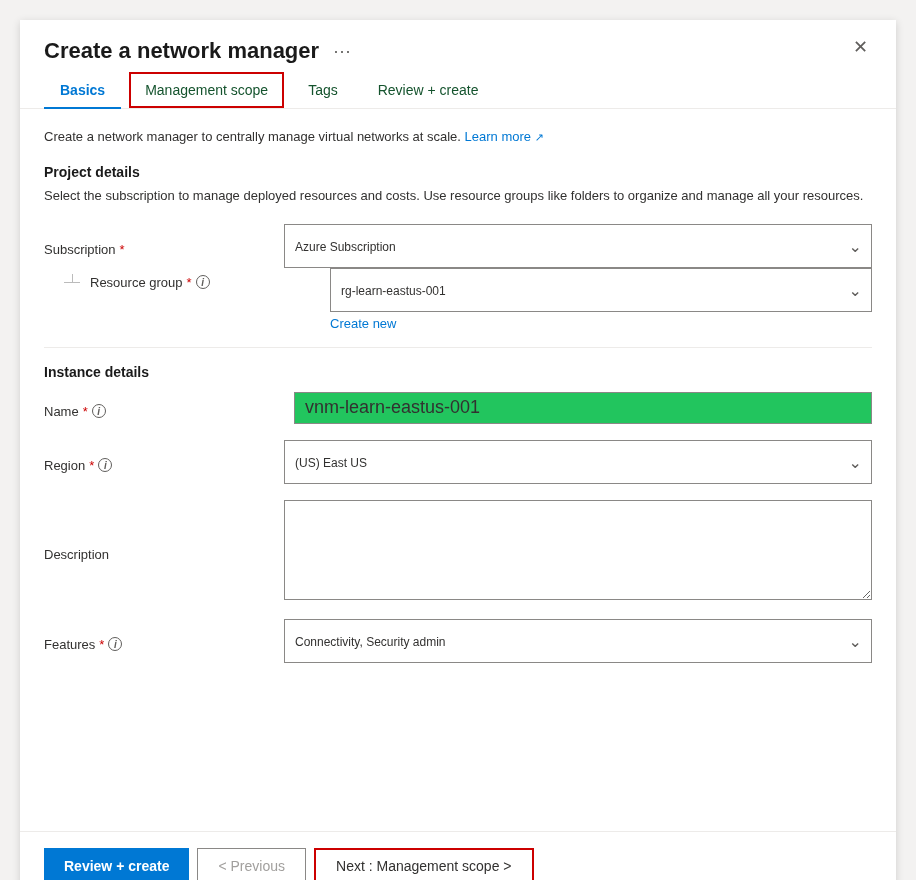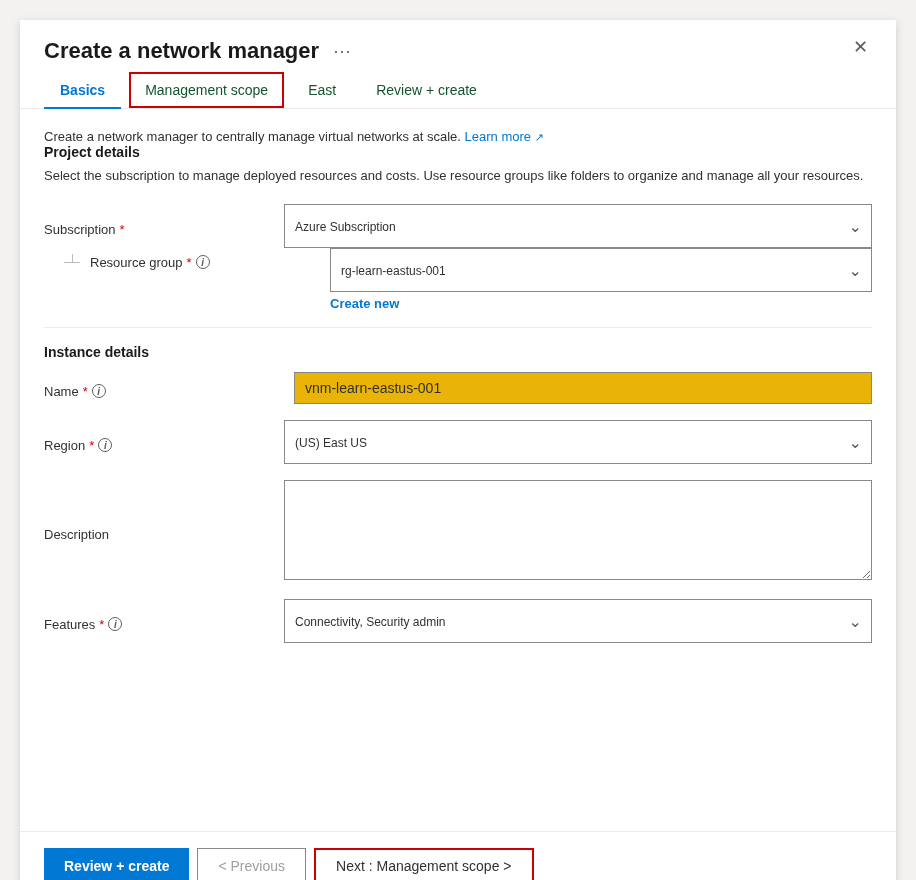--- a/index.html
+++ b/index.html
@@ -88,21 +88,21 @@
       padding: 8px 14px;
     }
     .content {
       flex: 1;
       padding: 20px 24px;
       overflow-y: auto;
     }
     .info-text {
       font-size: 13px;
       color: #323130;
-      margin-bottom: 0;
+      margin-bottom: 20px;
     }
     .learn-more {
       color: #0078d4;
       text-decoration: none;
       cursor: pointer;
     }
     .learn-more-icon {
       font-size: 11px;
       color: #0078d4;
     }
@@ -175,44 +175,43 @@
       right: 10px;
       top: 50%;
       transform: translateY(-50%);
       color: #605e5c;
       pointer-events: none;
       font-size: 16px;
     }
     .text-input {
       width: 100%;
       padding: 6px 10px;
-      font-size: 14px;
+      font-size: 18px;
       border: 1px solid #8a8886;
-      background: #eab308;
+      background: #22c55e;
       color: #323130;
       height: 32px;
     }
     .textarea-input {
       width: 100%;
       padding: 6px 10px;
       font-size: 13px;
       border: 1px solid #8a8886;
       background: #fff;
       color: #323130;
       height: 100px;
       resize: vertical;
     }
     .create-new-link {
       color: #0078d4;
       font-size: 13px;
       cursor: pointer;
       text-decoration: none;
       display: block;
       margin-top: 4px;
-      font-weight: bold;
     }
     .resource-group-group {
       margin-bottom: 16px;
     }
     .footer {
       border-top: 1px solid #edebe9;
       padding: 16px 24px;
       display: flex;
       align-items: center;
       gap: 8px;
@@ -273,21 +272,21 @@
   </div>
 
   <div class="tabs">
     <button class="tab active">
       <span>Basics</span>
     </button>
     <button class="tab highlighted">
       <span>Management scope</span>
     </button>
     <button class="tab">
-      <span>East</span>
+      <span>Tags</span>
     </button>
     <button class="tab">
       <span>Review + create</span>
     </button>
   </div>
 
   <div class="content">
     <p class="info-text">
       <span>Create a network manager to centrally manage virtual networks at scale.</span>
       <a class="learn-more">

